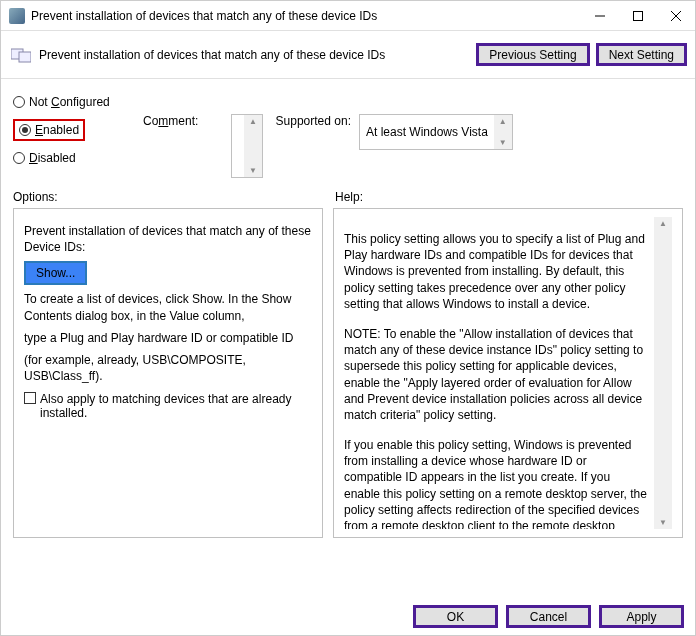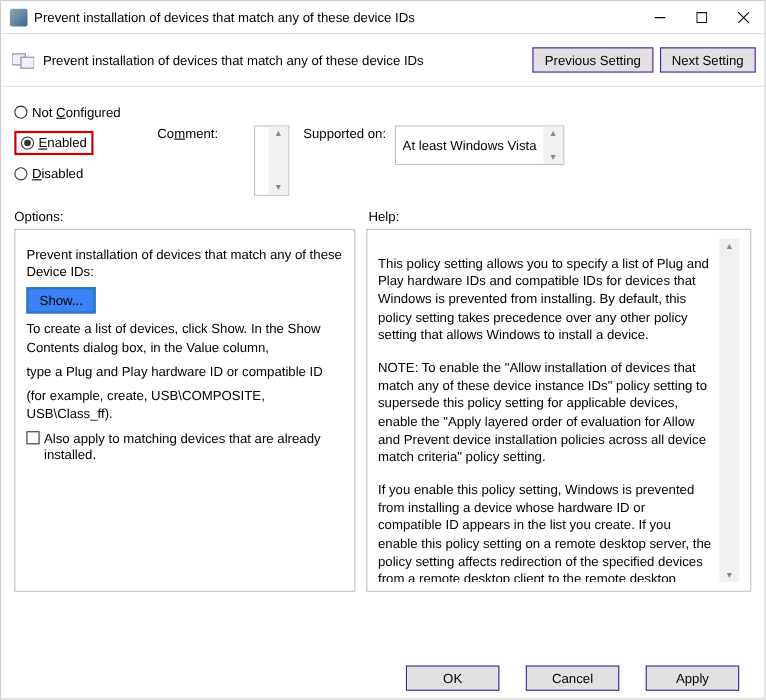--- a/index.html
+++ b/index.html
@@ -6,21 +6,21 @@
 body { margin: 0; background: #fff; color: #000; width: 696px; height: 636px; overflow: hidden; border: 1px solid #ccc; }
 .titlebar { height: 30px; display: flex; align-items: center; padding-left: 8px; border-bottom: 1px solid #e0e0e0; }
 .titlebar .icon { width: 16px; height: 16px; background: linear-gradient(135deg,#8ab,#468); border-radius: 2px; margin-right: 6px; }
 .titlebar .title { flex: 1; }
 .winbtn { width: 38px; height: 28px; display: flex; align-items: center; justify-content: center; }
 .winbtn svg { width: 10px; height: 10px; }
 .header { height: 48px; display: flex; align-items: center; padding: 0 8px; border-bottom: 1px solid #e0e0e0; }
 .header .hicon { width: 24px; height: 20px; margin-right: 6px; display:flex; align-items:center; justify-content:center;}
 .header .htitle { flex: 1; }
 .header .btn { margin-left: 6px; }
-.btn { height: 23px; min-width: 85px; background: #e1e1e1; border: 1px solid #4c1d95; padding: 0 10px; display:inline-flex; align-items:center; justify-content:center; }
+.btn { height: 23px; min-width: 85px; background: #e1e1e1; border: 3px solid #4c1d95; padding: 0 10px; display:inline-flex; align-items:center; justify-content:center; }
 .radio-row { display: flex; align-items: center; gap: 4px; height: 22px; margin: 4px 0; }
 .radio { width: 12px; height: 12px; border: 1px solid #333; border-radius: 50%; display:inline-flex; align-items:center; justify-content:center; background:#fff;}
 .radio.sel::after { content:""; width:6px; height:6px; background:#333; border-radius:50%; }
 .enabled-box { border: 2px solid #d00000; padding: 0 4px; display:inline-flex; align-items:center; gap:4px; height:22px;}
 .section { padding: 8px 12px; display:flex; }
 .leftcol { width: 130px; }
 .rightcol { flex:1; display:flex; flex-direction:row; gap:8px;margin-top:27px; }
 .label { color:#000; }
 .scroll-field { display:flex; border:1px solid #c0c0c0;}
 .scroll-field .content { flex:1; padding:2px 6px; min-height:26px; display:flex; align-items:center;}
@@ -32,21 +32,21 @@
 .panel { border:1px solid #c0c0c0; padding:8px 10px; height:330px; overflow:hidden; }
 .panel.left { width: 310px; }
 .panel.right { flex:1; display:flex;}
 .panel.right .txt { flex:1; overflow-y:auto; padding-right:6px; line-height:1.35;}
 .panel.right .sb { width:18px; background:#f0f0f0; display:flex; flex-direction:column; align-items:center; justify-content:space-between; padding:2px 0;}
 .show-btn { border:2px solid #2a7ab9; background:#3b82f6; padding:3px 10px; display:inline-flex; align-items:center; }
 .chk { width:12px; height:12px; border:1px solid #333; background:#fff; display:inline-block; margin-right:4px; flex-shrink:0;}
 .chkrow { display:flex; align-items:flex-start; margin-top:8px;}
 .panel.left p { margin:6px 0; line-height:1.35;}
 .panel.right p { margin:14px 0;}
-.footer { position:absolute; bottom:8px; right:24px; display:flex; gap:24px;justify-content:center;}
+.footer { position:absolute; bottom:8px; right:12px; display:flex; gap:8px;justify-content:center;}
 .underline-first::first-letter { text-decoration: underline; }
 </style>
 </head>
 <body>
 
 <div class="titlebar">
   <div class="icon"></div>
   <div class="title">Prevent installation of devices that match any of these device IDs</div>
   <div class="winbtn">
       <svg viewBox="0 0 10 10">
@@ -123,21 +123,21 @@
 </div>
 
 <div class="panels">
   <div class="panel left">
     <p>Prevent installation of devices that match any of these Device IDs:</p>
     <div class="show-btn">
         <span>Show...</span>
       </div>
     <p>To create a list of devices, click Show. In the Show Contents dialog box, in the Value column,</p>
     <p>type a Plug and Play hardware ID or compatible ID</p>
-    <p>(for example, create, USB\COMPOSITE, USB\Class_ff).</p>
+    <p>(for example, already, USB\COMPOSITE, USB\Class_ff).</p>
     <div class="chkrow">
       <span class="chk"></span>
       <span>Also apply to matching devices that are already installed.</span>
     </div>
   </div>
   <div class="panel right">
     <div class="txt">
       <p>This policy setting allows you to specify a list of Plug and Play hardware IDs and compatible IDs for devices that Windows is prevented from installing. By default, this policy setting takes precedence over any other policy setting that allows Windows to install a device.</p>
       <p>NOTE: To enable the "Allow installation of devices that match any of these device instance IDs" policy setting to supersede this policy setting for applicable devices, enable the "Apply layered order of evaluation for Allow and Prevent device installation policies across all device match criteria" policy setting.</p>
       <p>If you enable this policy setting, Windows is prevented from installing a device whose hardware ID or compatible ID appears in the list you create. If you enable this policy setting on a remote desktop server, the policy setting affects redirection of the specified devices from a remote desktop client to the remote desktop server.</p>

